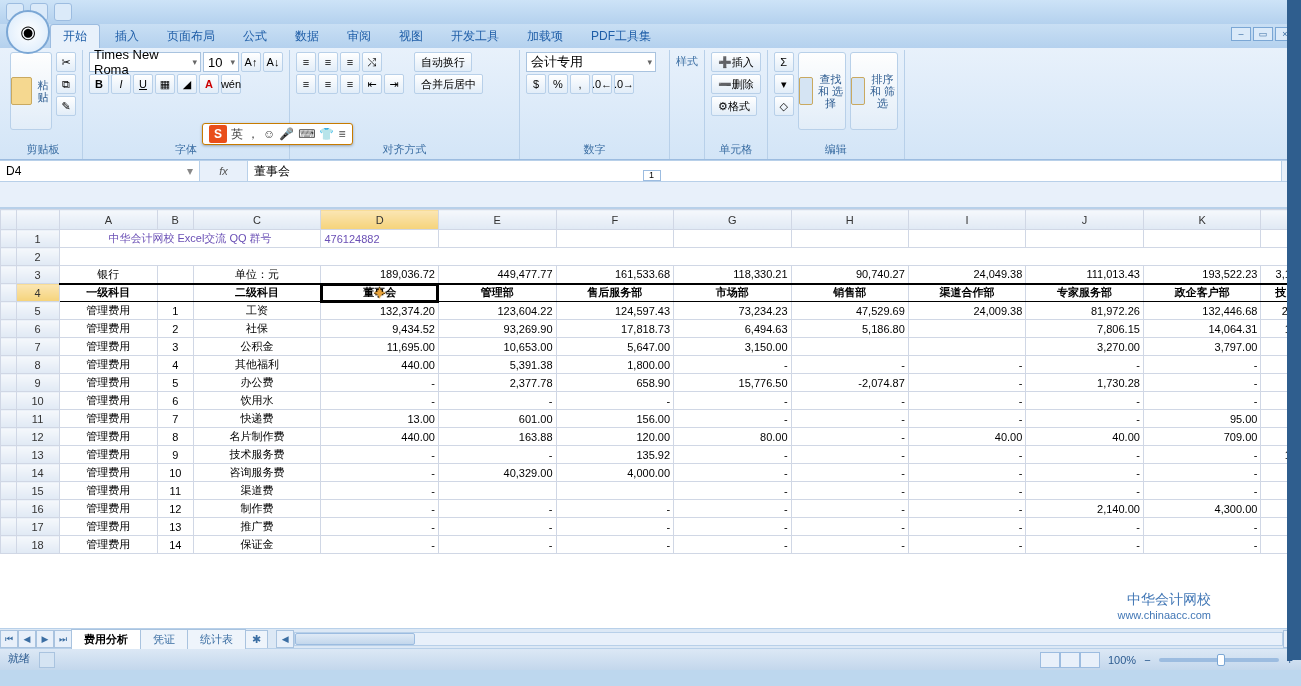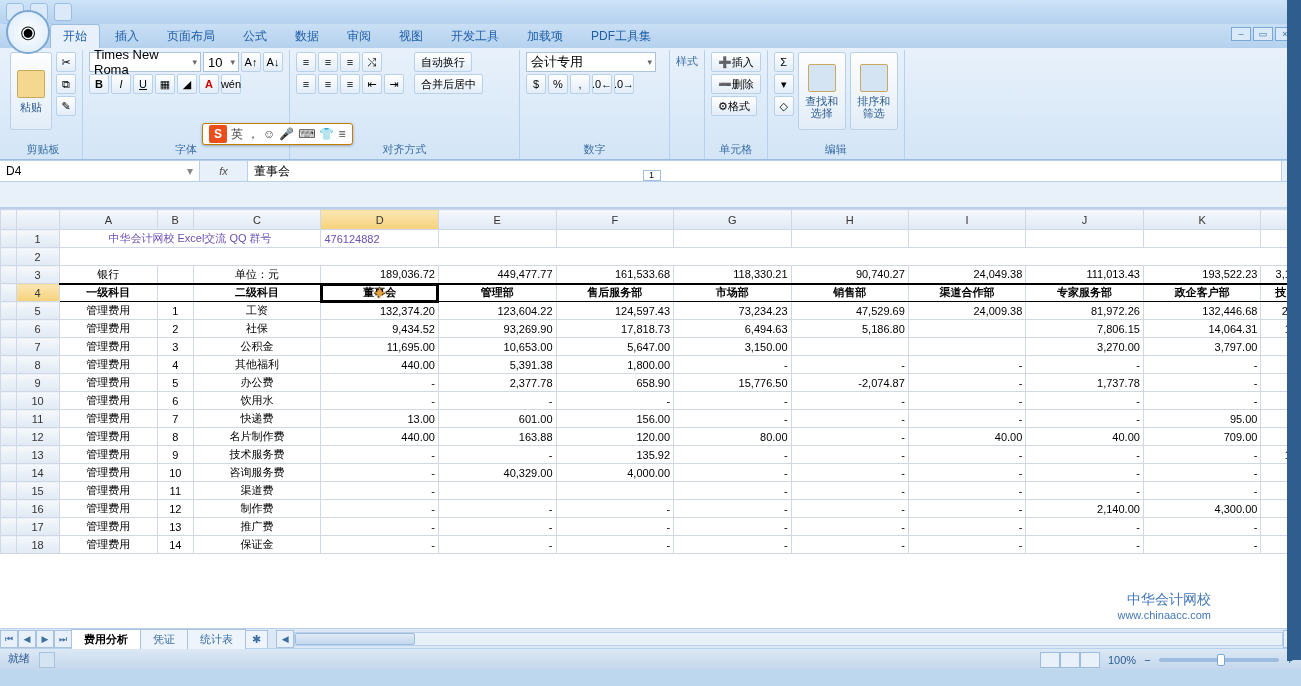--- a/index.html
+++ b/index.html
@@ -15,21 +15,21 @@
 .tab { padding: 3px 12px 3px; color:#1f5ea8; font-size:12px; cursor:pointer; border:1px solid transparent; border-bottom:none;}
 .tab.active { background:#e8f1fb; border-color:#9cbce0; border-radius:3px 3px 0 0; }
 .win-controls{position:absolute;right:6px;top:3px;display:flex;gap:2px;}
 .win-controls span{width:20px;height:14px;border:1px solid #7ba7d5;background:#dbeaf9;font-size:9px;text-align:center;line-height:12px;color:#3b6ea3;}
 
 
 .ribbon { height: 112px; background: linear-gradient(#e8f1fb,#d3e5f7); display:flex; border-bottom:1px solid #9cbce0; padding:2px 4px 0; gap:0; }
 .group { border-right:1px solid #b8d0e9; padding: 2px 6px 0; display:flex; flex-direction:column; justify-content:space-between; }
 .group-body { display:flex; gap:4px; align-items:flex-start; flex:1;}
 .group-label { text-align:center; font-size:11px; color:#3b6ea3; padding:2px 0; white-space:nowrap;}
-.big-btn { width:42px; height:78px; background:linear-gradient(#fefefe,#e2edf8); border:1px solid #b8d0e9; border-radius:3px; display:flex;flex-direction:column;align-items:center;justify-content:center;gap:3px;}
+.big-btn { width:42px; height:78px; background:linear-gradient(#fefefe,#e2edf8); border:1px solid #b8d0e9; border-radius:3px; display:flex;flex-direction:row;align-items:center;justify-content:center;gap:3px;}
 .big-btn .ico{width:28px;height:28px;background:#f5d890;border:1px solid #c9a960;border-radius:2px;}
 .big-btn .lbl{font-size:11px;color:#2b5a8f;text-align:center;line-height:12px;}
 .mini-btn{width:20px;height:20px;border:1px solid #b8d0e9;background:linear-gradient(#fff,#e2edf8);border-radius:2px;display:inline-flex;align-items:center;justify-content:center;font-size:11px;}
 .combo{height:20px;border:1px solid #a9c3df;background:#fff;display:flex;align-items:center;padding:0 14px 0 4px;font-size:13px;position:relative;}
 .combo::after{content:"▾";position:absolute;right:3px;font-size:9px;color:#666;}
 .rowset{display:flex;flex-direction:column;gap:2px;}
 .row{display:flex;gap:2px;align-items:center;}
 .ico-generic{width:16px;height:16px;background:#d5e4f3;border:1px solid #a9c3df;}
 
 
@@ -436,21 +436,21 @@
           <th class="rh">9</th>
           <td class="tc">管理费用</td>
           <td class="tc">5</td>
           <td class="tc">办公费</td>
           <td>-</td>
           <td>2,377.78</td>
           <td>658.90</td>
           <td>15,776.50</td>
           <td>-2,074.87</td>
           <td>-</td>
-          <td>1,737.78</td>
+          <td>1,730.28</td>
           <td>-</td>
           <td>8</td>
         </tr>
         <tr>
           <td class="outl"></td>
           <th class="rh">10</th>
           <td class="tc">管理费用</td>
           <td class="tc">6</td>
           <td class="tc">饮用水</td>
           <td>-</td>

